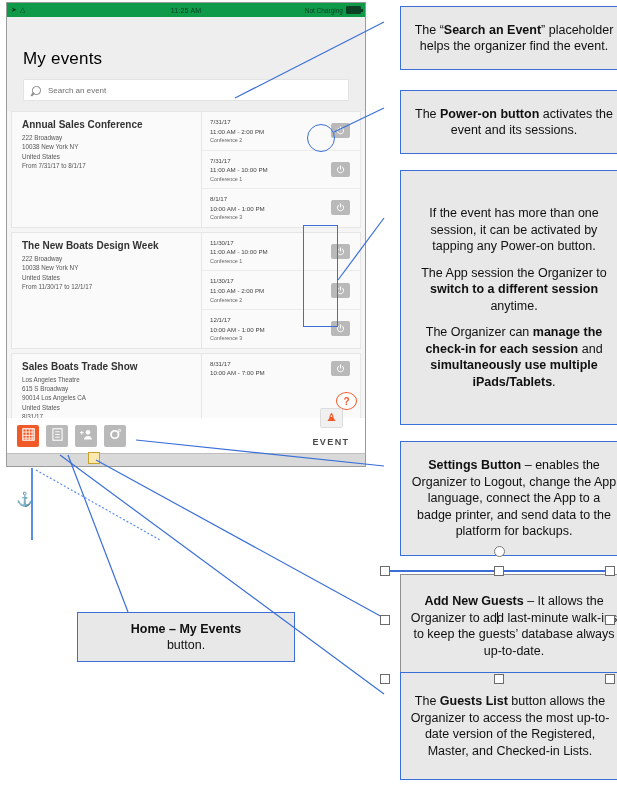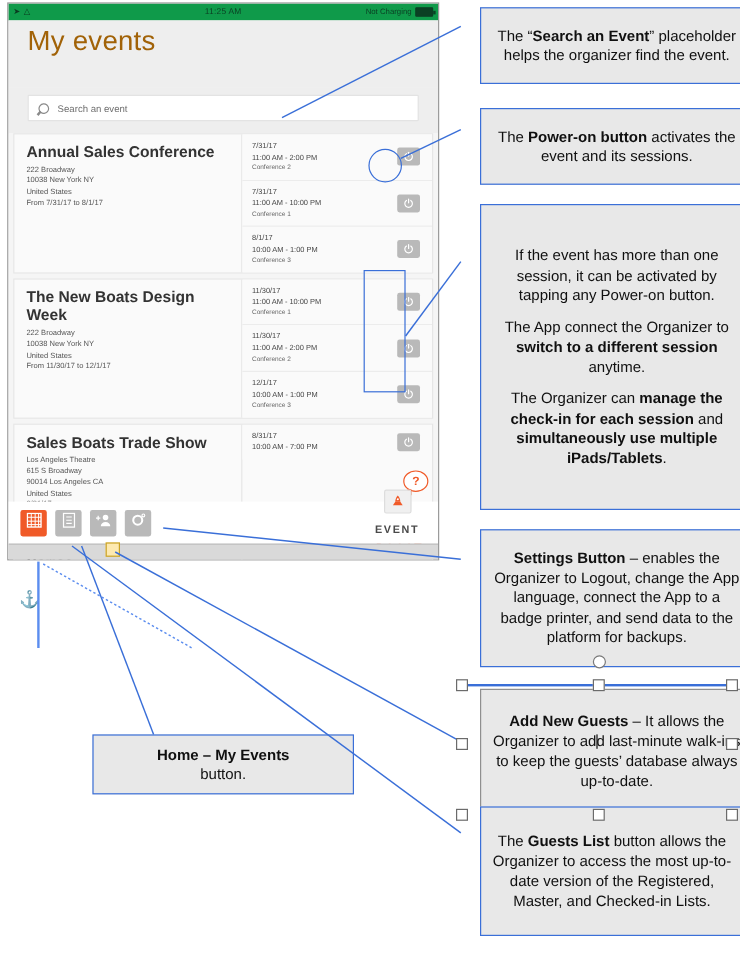--- a/index.html
+++ b/index.html
@@ -11,34 +11,34 @@
         background:#f2f2f2;border:1px solid #9b9b9b;box-sizing:border-box;overflow:hidden;}
   #statusbar{height:14px;background:#0f9a4a;color:#eafaf0;font-size:7px;
              display:flex;align-items:center;position:relative;}
   .sb-left{position:absolute;left:4px;display:flex;gap:3px;align-items:center;font-size:7px;color:#0a3a20;}
   .sb-time{position:absolute;left:0;right:0;text-align:center;font-size:7px;color:#0b4024;letter-spacing:.2px;}
   .sb-right{position:absolute;right:4px;display:flex;gap:3px;align-items:center;font-size:6.5px;color:#0b4024;}
   .batt{width:13px;height:6px;border:1px solid #0b4024;border-radius:1px;position:relative;background:#0b4024;}
   .batt:after{content:"";position:absolute;right:-3px;top:1.5px;width:2px;height:3px;background:#0b4024;}
 
   #apphead{height:56px;background:#eeeeee;position:relative;}
-  #apptitle{position:absolute;left:16px;top:4px;font-size:23px;color:#a16207;font-weight:400;letter-spacing:.2px;}
+  #apptitle{position:absolute;left:16px;top:32px;font-size:17px;color:#000000;font-weight:400;letter-spacing:.2px;}
 
   #searchwrap{background:#eeeeee;padding:6px 16px 10px 16px;}
   #searchbox{height:20px;background:#ffffff;border:1px solid #e3e3e3;border-radius:1px;
              display:flex;align-items:center;gap:7px;padding:0 8px;}
   .mag{width:7px;height:7px;border:1.2px solid #8a8a8a;border-radius:50%;position:relative;display:inline-block;transform:rotate(40deg);}
   .mag:after{content:"";position:absolute;left:2.4px;top:7px;width:1.2px;height:4px;background:#8a8a8a;}
   #searchph{font-size:8px;color:#6f6f6f;}
 
   
   #list{background:#f5f5f5;position:relative;}
   .ev{display:flex;border-top:1px solid #e0e0e0;background:#fafafa;margin:0 4px 4px 4px;border:1px solid #e6e6e6;}
   .ev-left{width:190px;padding:7px 8px 7px 10px;box-sizing:border-box;border-right:1px solid #e6e6e6;}
-  .ev-name{font-size:13px;font-weight:bold;color:#333;margin-bottom:3px;}
+  .ev-name{font-size:10px;font-weight:bold;color:#333;margin-bottom:3px;}
   .ev-addr{font-size:6.3px;color:#555;line-height:1.5;}
   .ev-right{flex:1;}
   .sess{display:flex;align-items:center;justify-content:space-between;
         border-bottom:1px solid #ececec;padding:5px 10px 5px 8px;background:#fafafa;}
   .sess:last-child{border-bottom:none;}
   .sess-txt{font-size:6.2px;color:#444;line-height:1.55;}
   .sess-conf{font-size:5.4px;color:#666;}
   .pwr{width:19px;height:15px;background:#b9b9b9;border-radius:2px;display:flex;align-items:center;justify-content:center;flex:none;}
   .pwr svg{display:block;}
 
@@ -343,21 +343,21 @@
 <div class="callout" id="c2">
   <div>
     <span>The </span><b>Power-on button</b>
     <span>activates the event and its sessions.</span>
   </div>
 </div>
 
 <div class="callout" id="c3">
   <div>
     <p>If the event has more than one session, it can be activated by tapping any Power-on button.</p>
-    <p><span>The App connect the Organizer to </span><b>switch to a different session</b><span> anytime.</span></p>
+    <p><span>The App session the Organizer to </span><b>switch to a different session</b><span> anytime.</span></p>
     <p><span>The Organizer can </span><b>manage the check-in for each session</b><span> and </span><b>simultaneously use multiple iPads/Tablets</b><span>.</span></p>
   </div>
 </div>
 
 <div class="callout" id="c4">
   <div><b>Settings Button</b><span> – enables the Organizer to Logout, change the App language, connect the App to a badge printer, and send data to the platform for backups.</span></div>
 </div>
 
 <div class="callout" id="c5">
   <div><b>Add New Guests</b><span> – It allows the Organizer to add last-minute walk-ins</span><span> to keep the guests’ database always up-to-date.</span></div>

